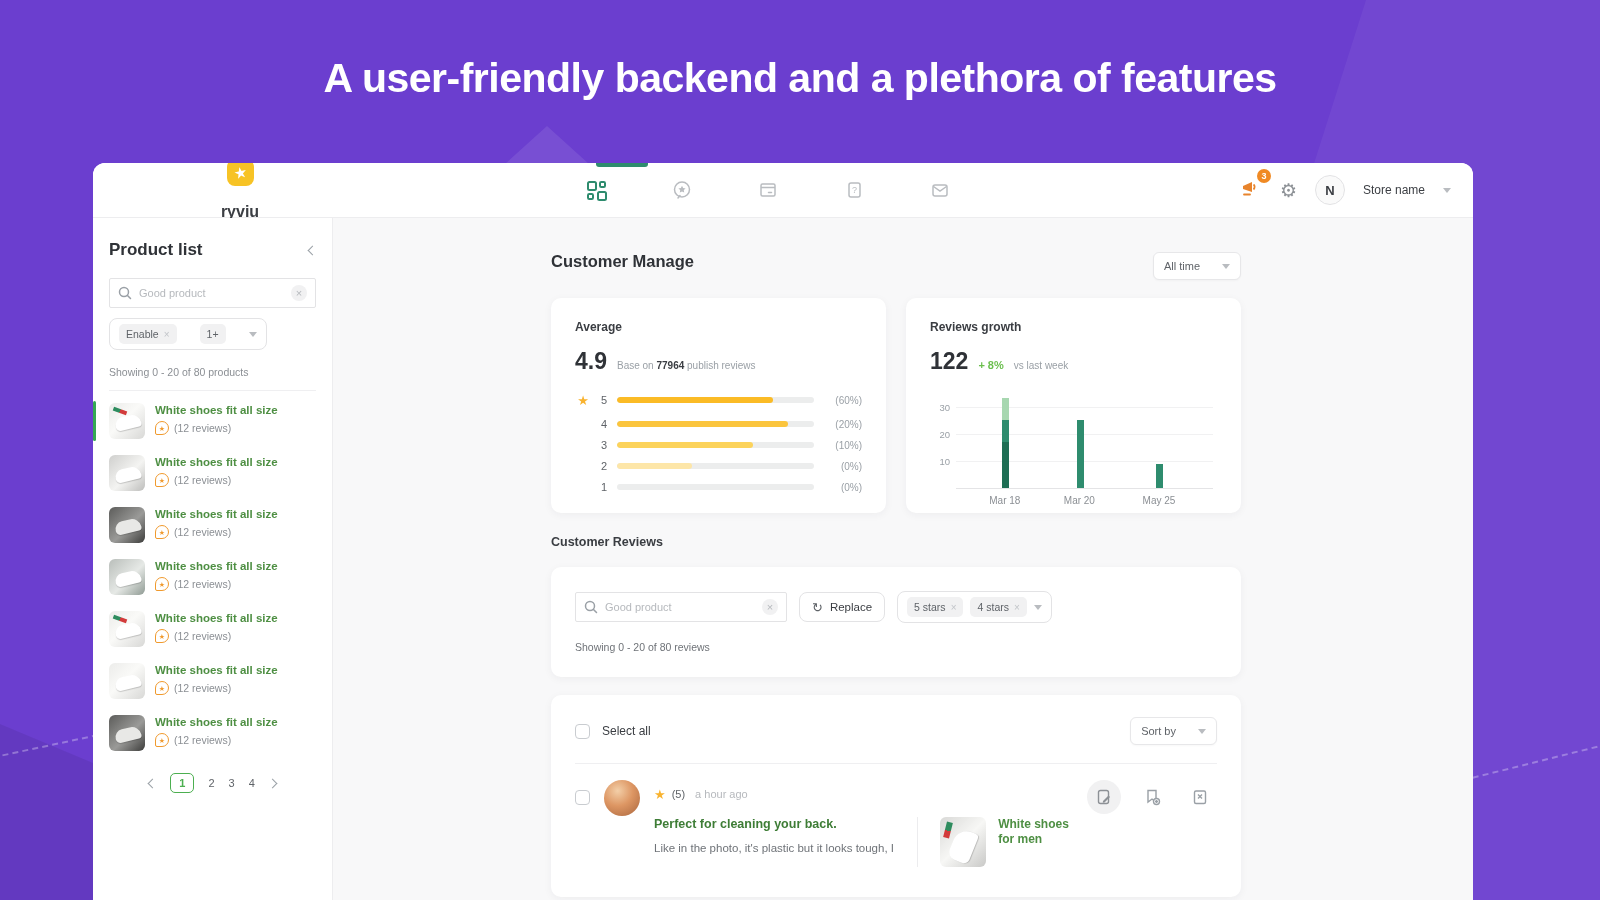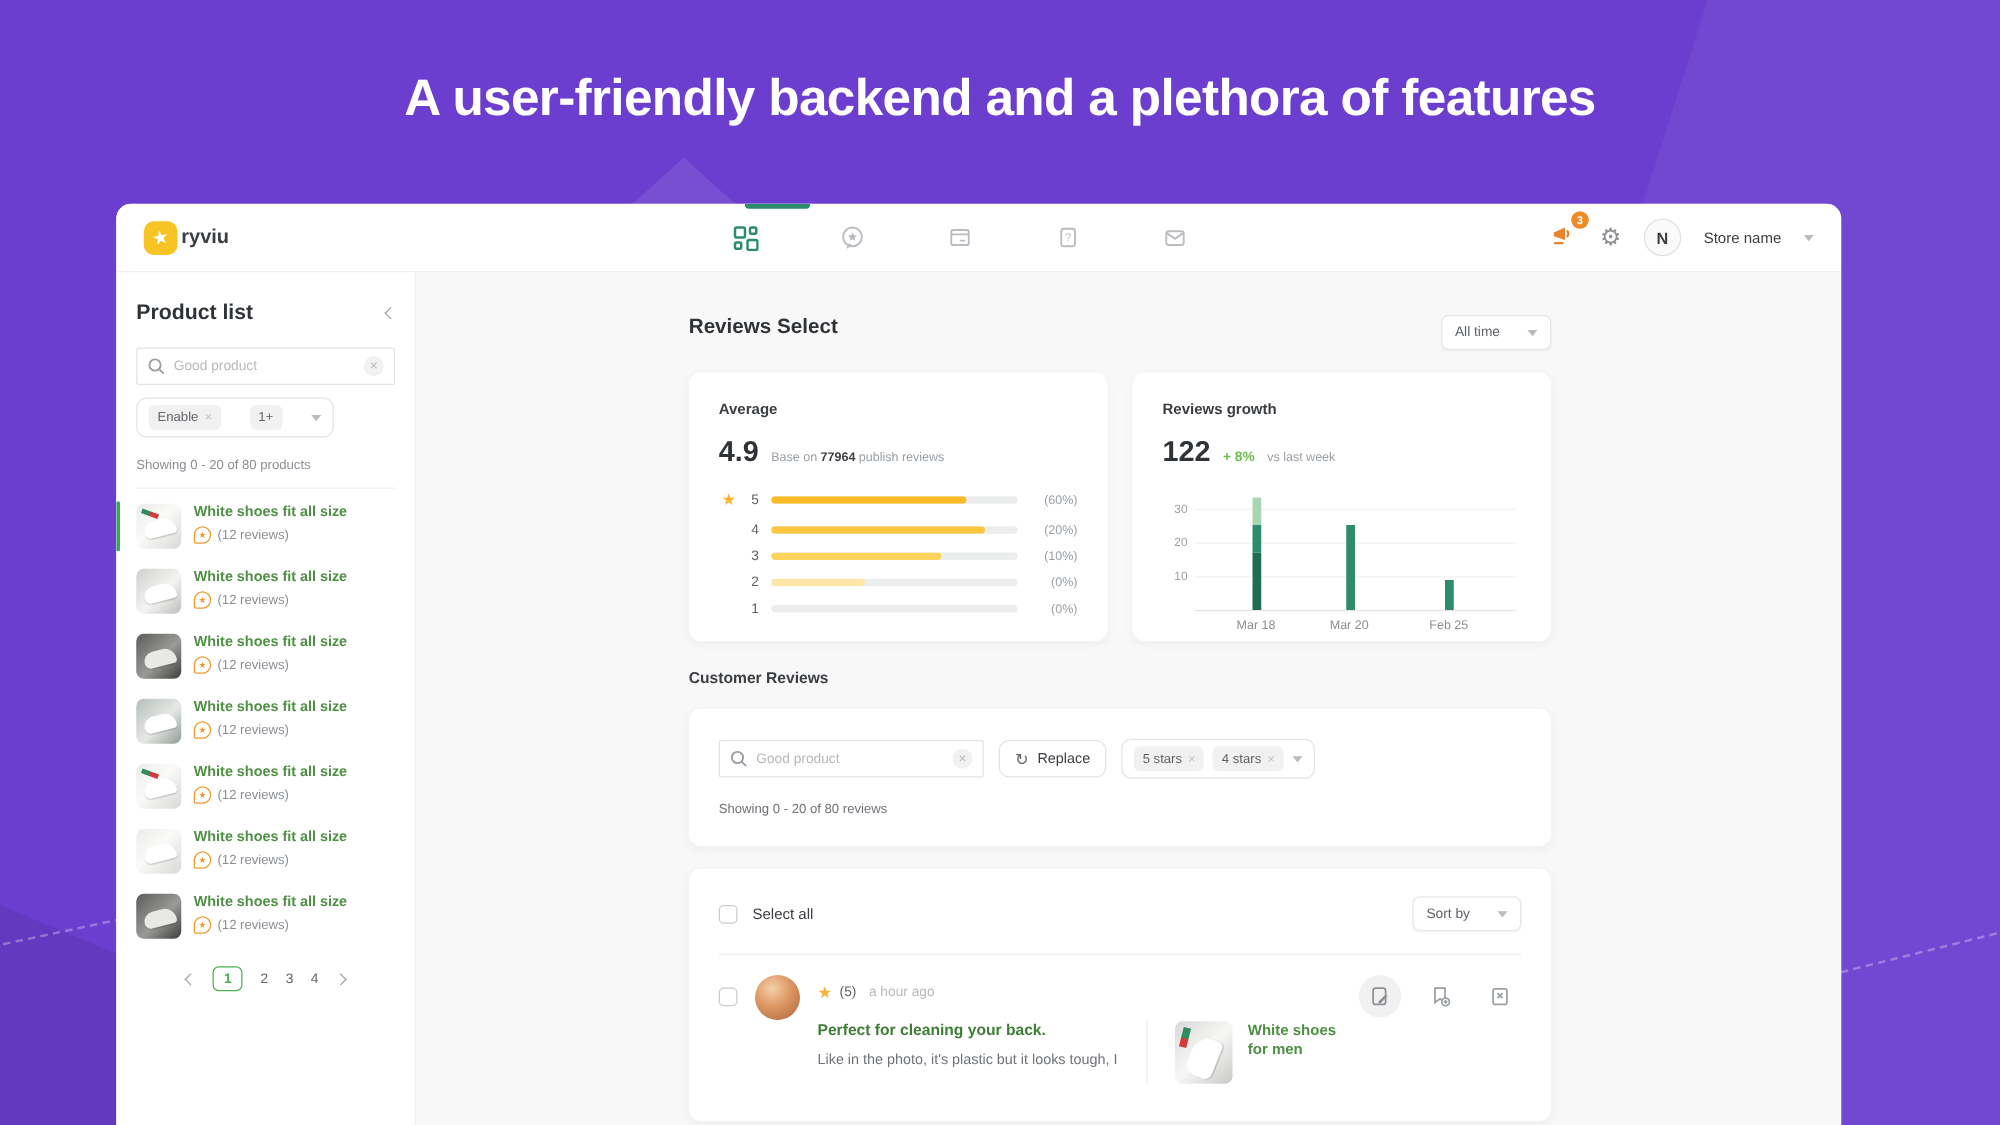--- a/index.html
+++ b/index.html
@@ -22,21 +22,21 @@
     color:#ffffff; font-size:41px; font-weight:800; letter-spacing:-0.5px; }
 
   
   .window { position:absolute; left:93px; top:163px; width:1380px; height:737px;
     background:#ffffff; border-radius:12px 12px 0 0; overflow:hidden;
     display:flex; flex-direction:column; }
 
   
   .navbar { position:relative; height:55px; flex:0 0 55px; display:flex; align-items:center;
     justify-content:space-between; padding:0 22px; border-bottom:1px solid #ededef; background:#fff; }
-  .nav-left { display:flex; align-items:center; gap:3px; width:250px; }
+  .nav-left { display:flex; align-items:center; gap:17px; width:250px;flex-direction:column; }
   .logo-mark { width:27px; height:27px; border-radius:8px; background:#F7C325; position:relative; }
   .logo-mark::before { content:"★"; position:absolute; inset:0; color:#ffffff; font-size:15px;
     line-height:27px; text-align:center; transform:rotate(-12deg); }
   .logo-text { font-size:16px; font-weight:700; color:#3b3e43; }
   .nav-tabs { display:flex; align-items:center; gap:62px; }
   .nav-tab { width:24px; height:24px; display:flex; align-items:center; justify-content:center; cursor:pointer; }
   .active-indicator { position:absolute; top:0; left:503px; width:52px; height:4px;
     background:#2E8C6E; border-radius:0 0 3px 3px; }
   .nav-right { display:flex; align-items:center; gap:18px; justify-content:flex-end; width:280px; }
   .notif-wrap { position:relative; }
@@ -364,21 +364,21 @@
         <span class="page-num">3</span>
         <span class="page-num">4</span>
         <span class="chev chev-right"></span>
       </div>
     </div>
 
     <div class="main">
       <div class="main-col">
 
         <div class="main-header">
-          <div class="main-title">Reviews Select</div>
+          <div class="main-title">Customer Manage</div>
           <div class="dropdown">
             <span>All time</span>
             <span class="caret"></span>
           </div>
         </div>
 
 
         <div class="cards-row">
 
           <div class="card stat-card">
@@ -461,21 +461,21 @@
               </div>
               <div class="bar" style="left:47%">
                 <div class="bar-seg" style="height: 68px; background: rgb(46, 140, 110);"></div>
               </div>
               <div class="bar" style="left:78%">
                 <div class="bar-seg" style="height: 24px; background: rgb(46, 140, 110);"></div>
               </div>
 
               <span class="x-lab" style="left:19%">Mar 18</span>
               <span class="x-lab" style="left:48%">Mar 20</span>
-              <span class="x-lab" style="left:79%">Feb 25</span>
+              <span class="x-lab" style="left:79%">May 25</span>
             </div>
           </div>
         </div>
 
         <div class="section-label">Customer Reviews</div>
 
         <div class="card filter-card">
           <div class="filter-row">
             <div class="search-box cr-search">
               <svg width="14" height="14" viewBox="0 0 14 14" fill="none" stroke="#9aa0a6" stroke-width="1.5">

